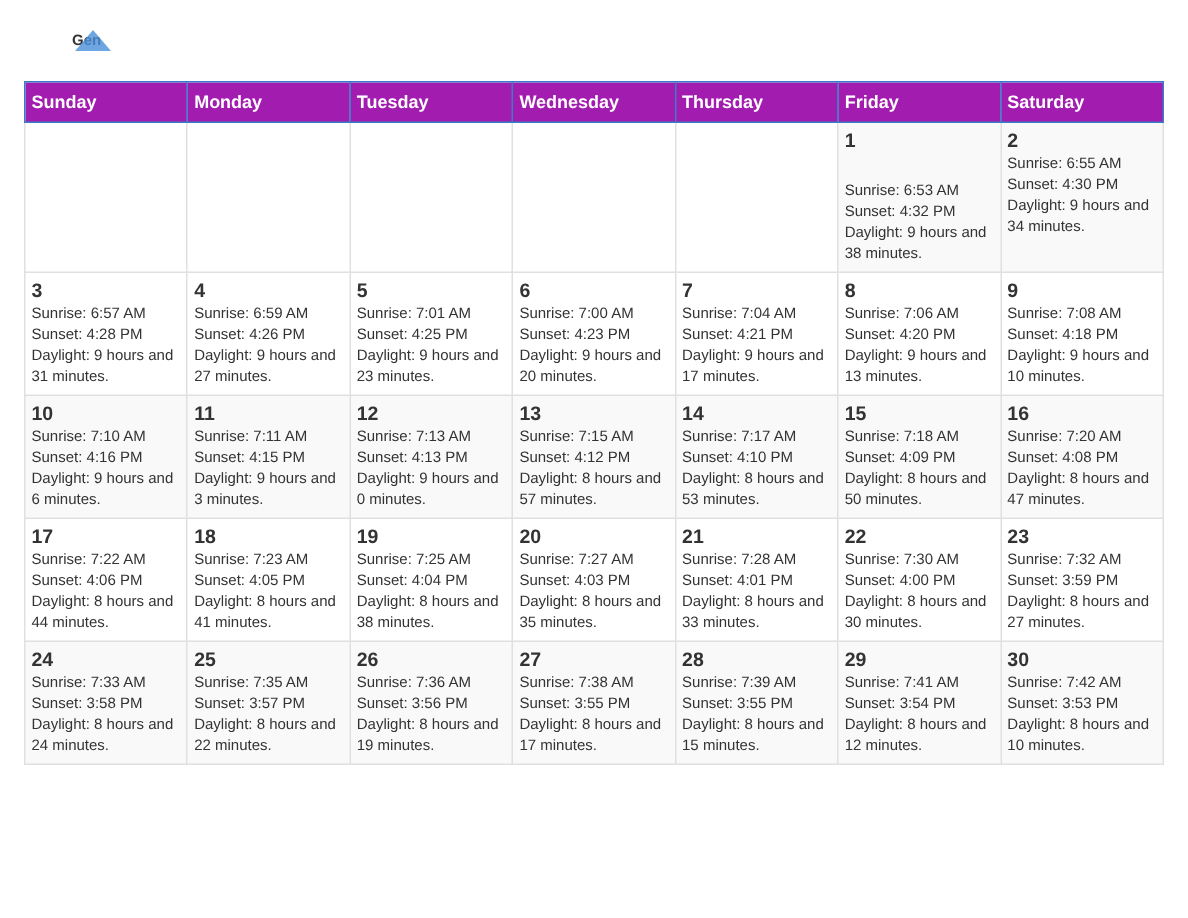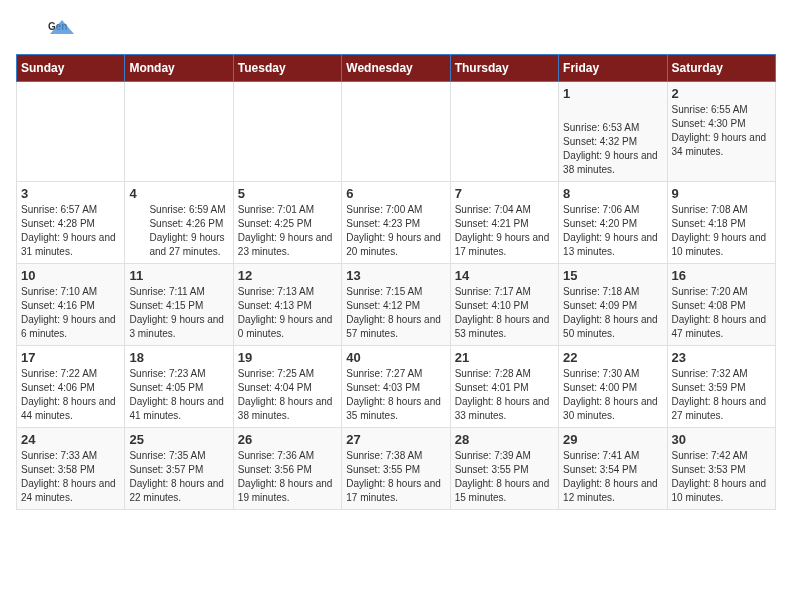--- a/index.html
+++ b/index.html
@@ -37,21 +37,21 @@
     }
     .location-title {
       font-size: 16px;
       color: #555;
     }
     table {
       width: 100%;
       border-collapse: collapse;
     }
     thead tr {
-      background-color: #7f1d1d;
+      background-color: #a21caf;
     }
     thead th {
       color: #fff;
       font-size: 12px;
       font-weight: bold;
       padding: 6px 4px;
       text-align: left;
       border: 1px solid #3a7bc8;
     }
     tbody tr {
@@ -141,21 +141,21 @@
       </tr>
       <tr>
         <td>
           <span class="day-number">3</span>
           <div class="day-info" style="white-space: pre-line;">Sunrise: 6:57 AM
 Sunset: 4:28 PM
 Daylight: 9 hours and 31 minutes.</div>
         </td>
         <td>
           <span class="day-number">4</span>
-          <div class="day-info" style="white-space: pre-line; margin-left: 20px;">Sunrise: 6:59 AM
+          <div class="day-info" style="white-space: pre-line;">Sunrise: 6:59 AM
 Sunset: 4:26 PM
 Daylight: 9 hours and 27 minutes.</div>
         </td>
         <td>
           <span class="day-number">5</span>
           <div class="day-info" style="white-space: pre-line;">Sunrise: 7:01 AM
 Sunset: 4:25 PM
 Daylight: 9 hours and 23 minutes.</div>
         </td>
         <td>
@@ -240,21 +240,21 @@
 Sunset: 4:05 PM
 Daylight: 8 hours and 41 minutes.</div>
         </td>
         <td>
           <span class="day-number">19</span>
           <div class="day-info" style="white-space: pre-line;">Sunrise: 7:25 AM
 Sunset: 4:04 PM
 Daylight: 8 hours and 38 minutes.</div>
         </td>
         <td>
-          <span class="day-number">40</span>
+          <span class="day-number">20</span>
           <div class="day-info" style="white-space: pre-line;">Sunrise: 7:27 AM
 Sunset: 4:03 PM
 Daylight: 8 hours and 35 minutes.</div>
         </td>
         <td>
           <span class="day-number">21</span>
           <div class="day-info" style="white-space: pre-line;">Sunrise: 7:28 AM
 Sunset: 4:01 PM
 Daylight: 8 hours and 33 minutes.</div>
         </td>

